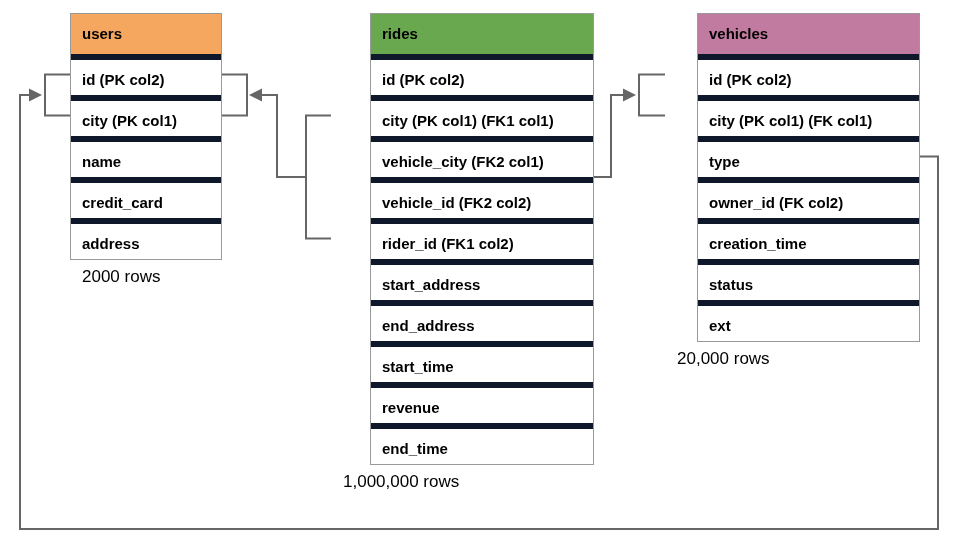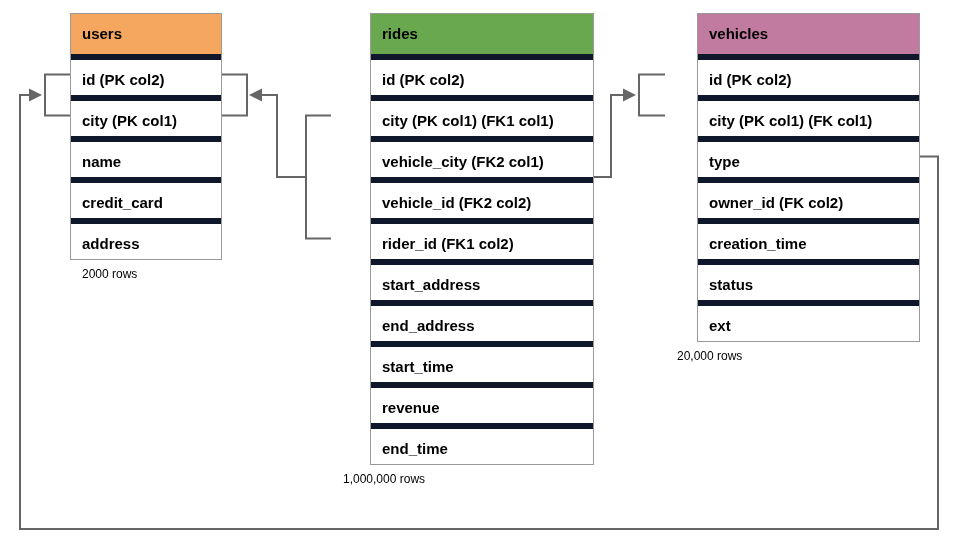--- a/index.html
+++ b/index.html
@@ -50,21 +50,21 @@
     padding: 0 11px;
     font-size: 15px;
     border-top: 6px solid #0f172a;
     box-sizing: border-box;
     white-space: nowrap;
     overflow: hidden;
     background: #ffffff;
   }
   .row-count-label {
     position: absolute;
-    font-size: 12px;
+    font-size: 17px;
     color: #000000;
     white-space: nowrap;
   }
 </style>
 </head>
 <body>
 
 <div id="stage">
 
   <svg id="connector-layer" viewBox="0 0 960 540" xmlns="http://www.w3.org/2000/svg">

